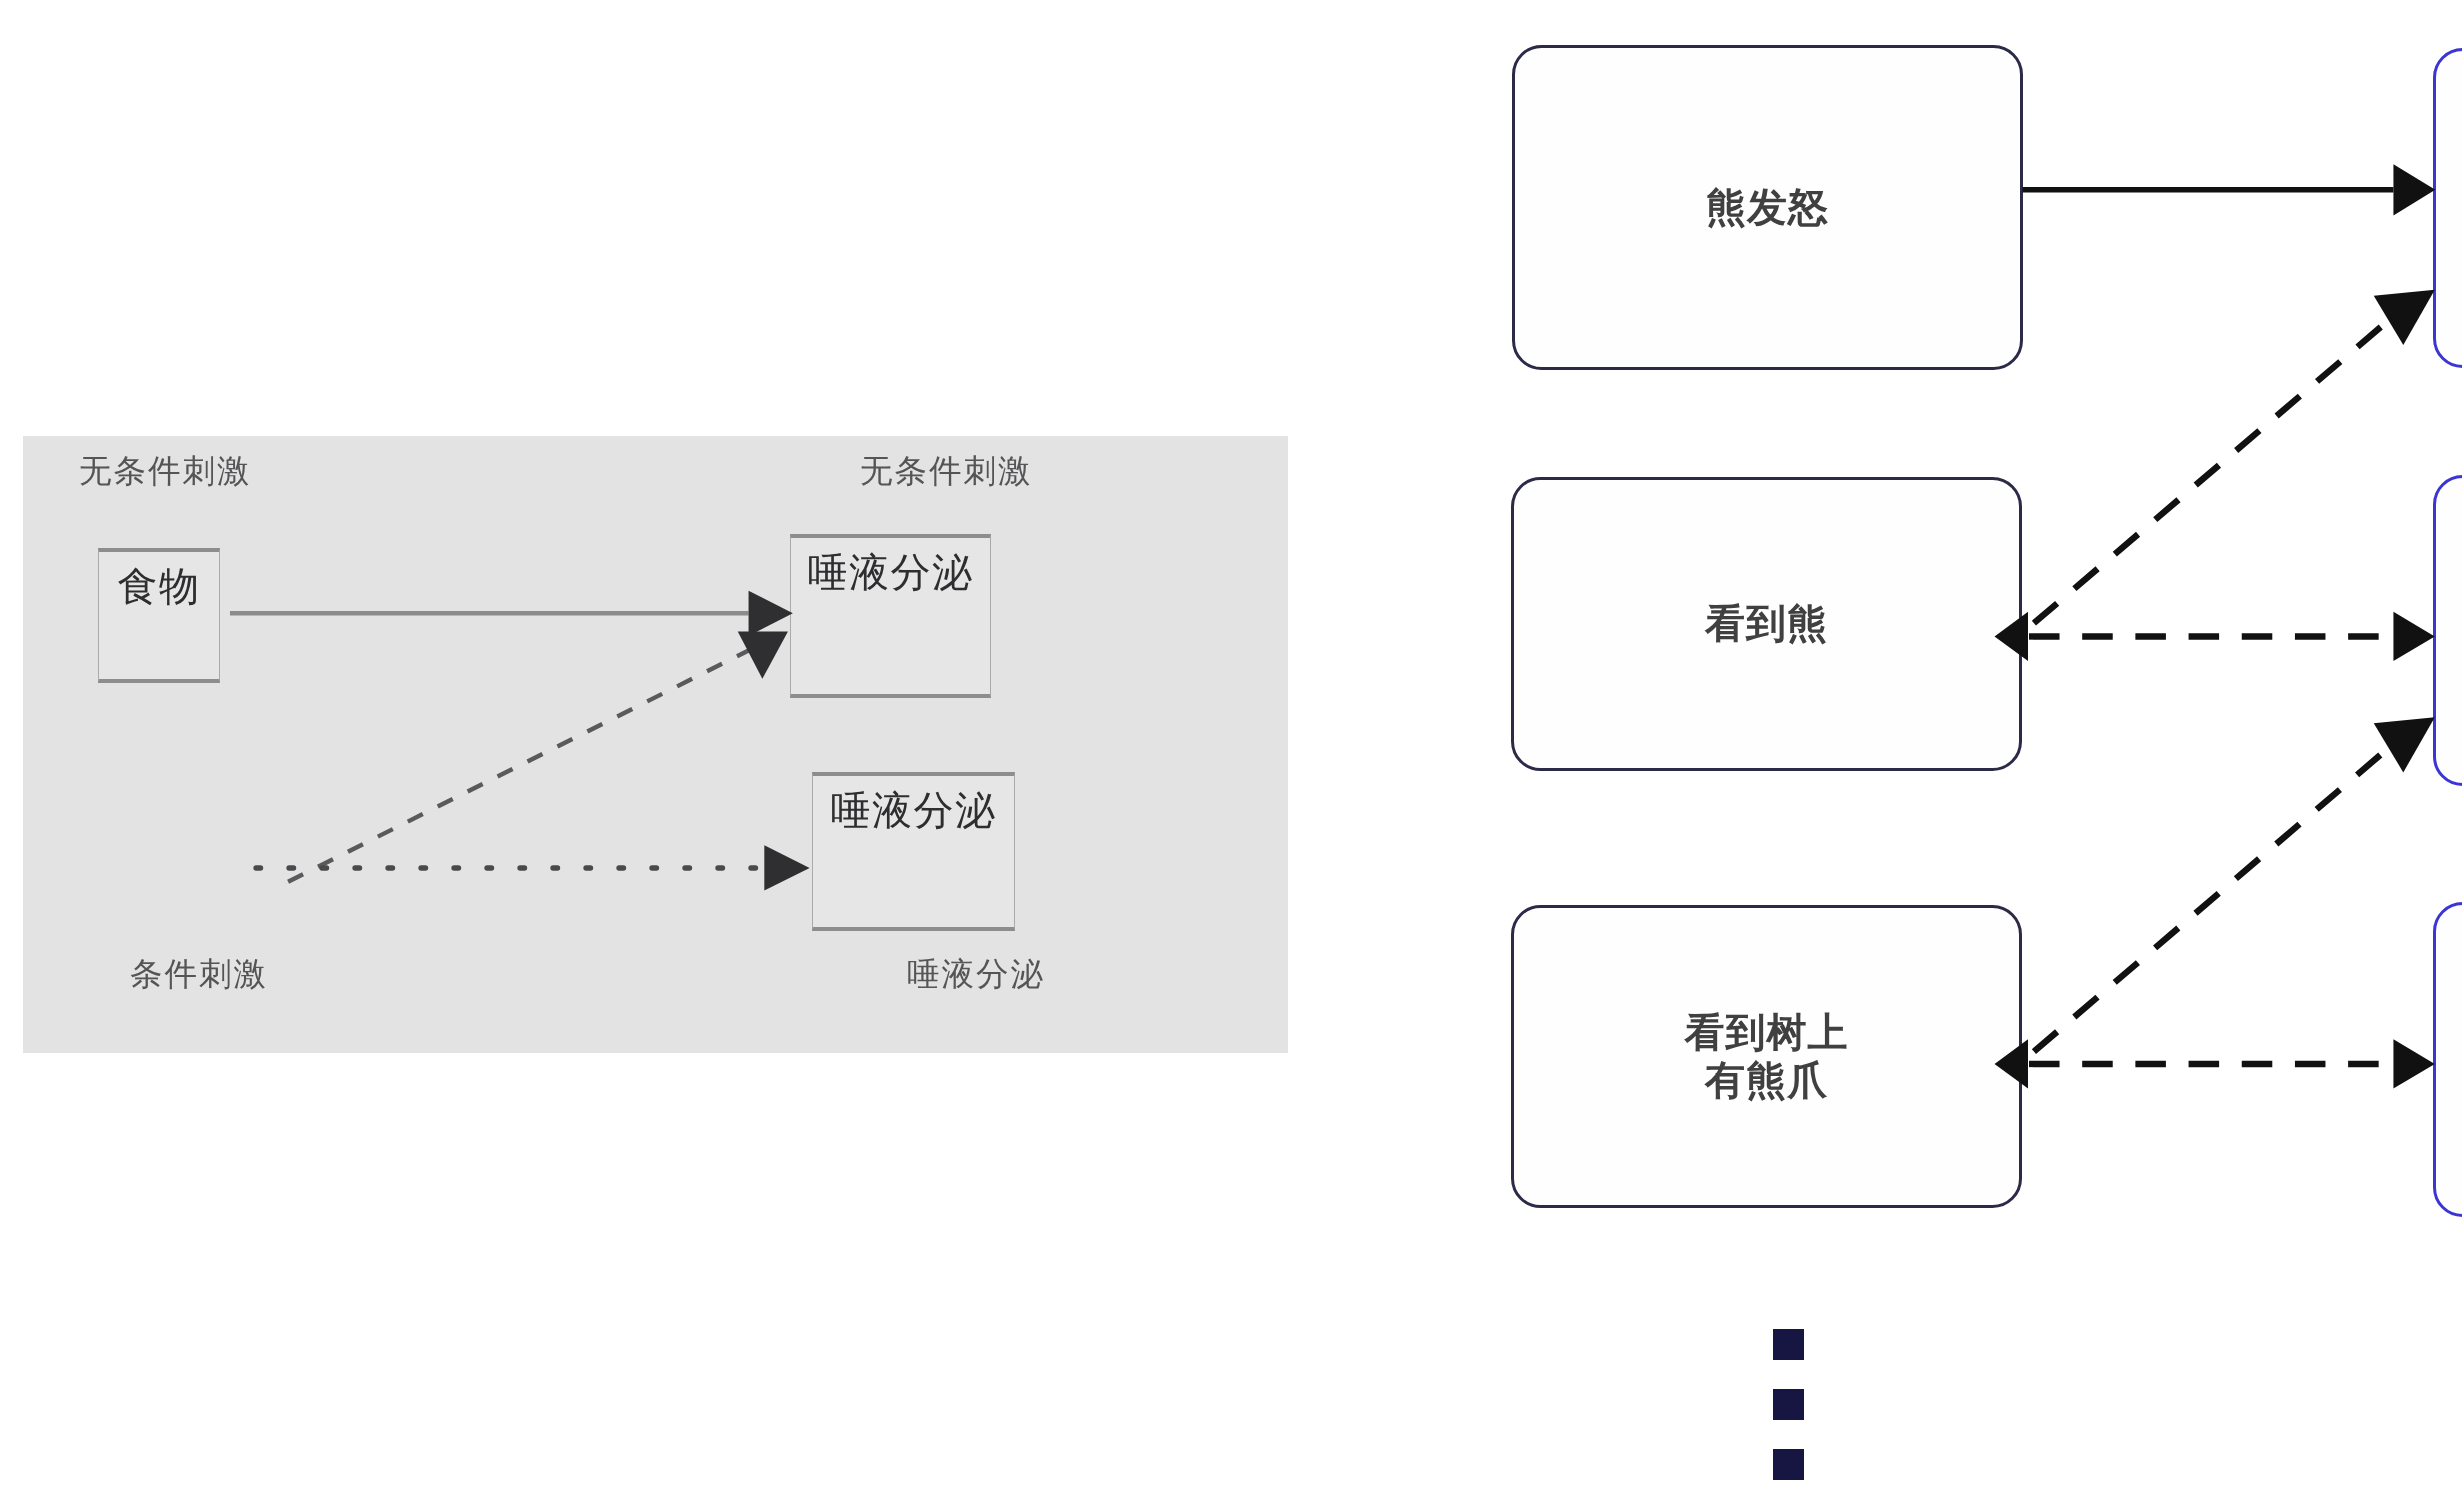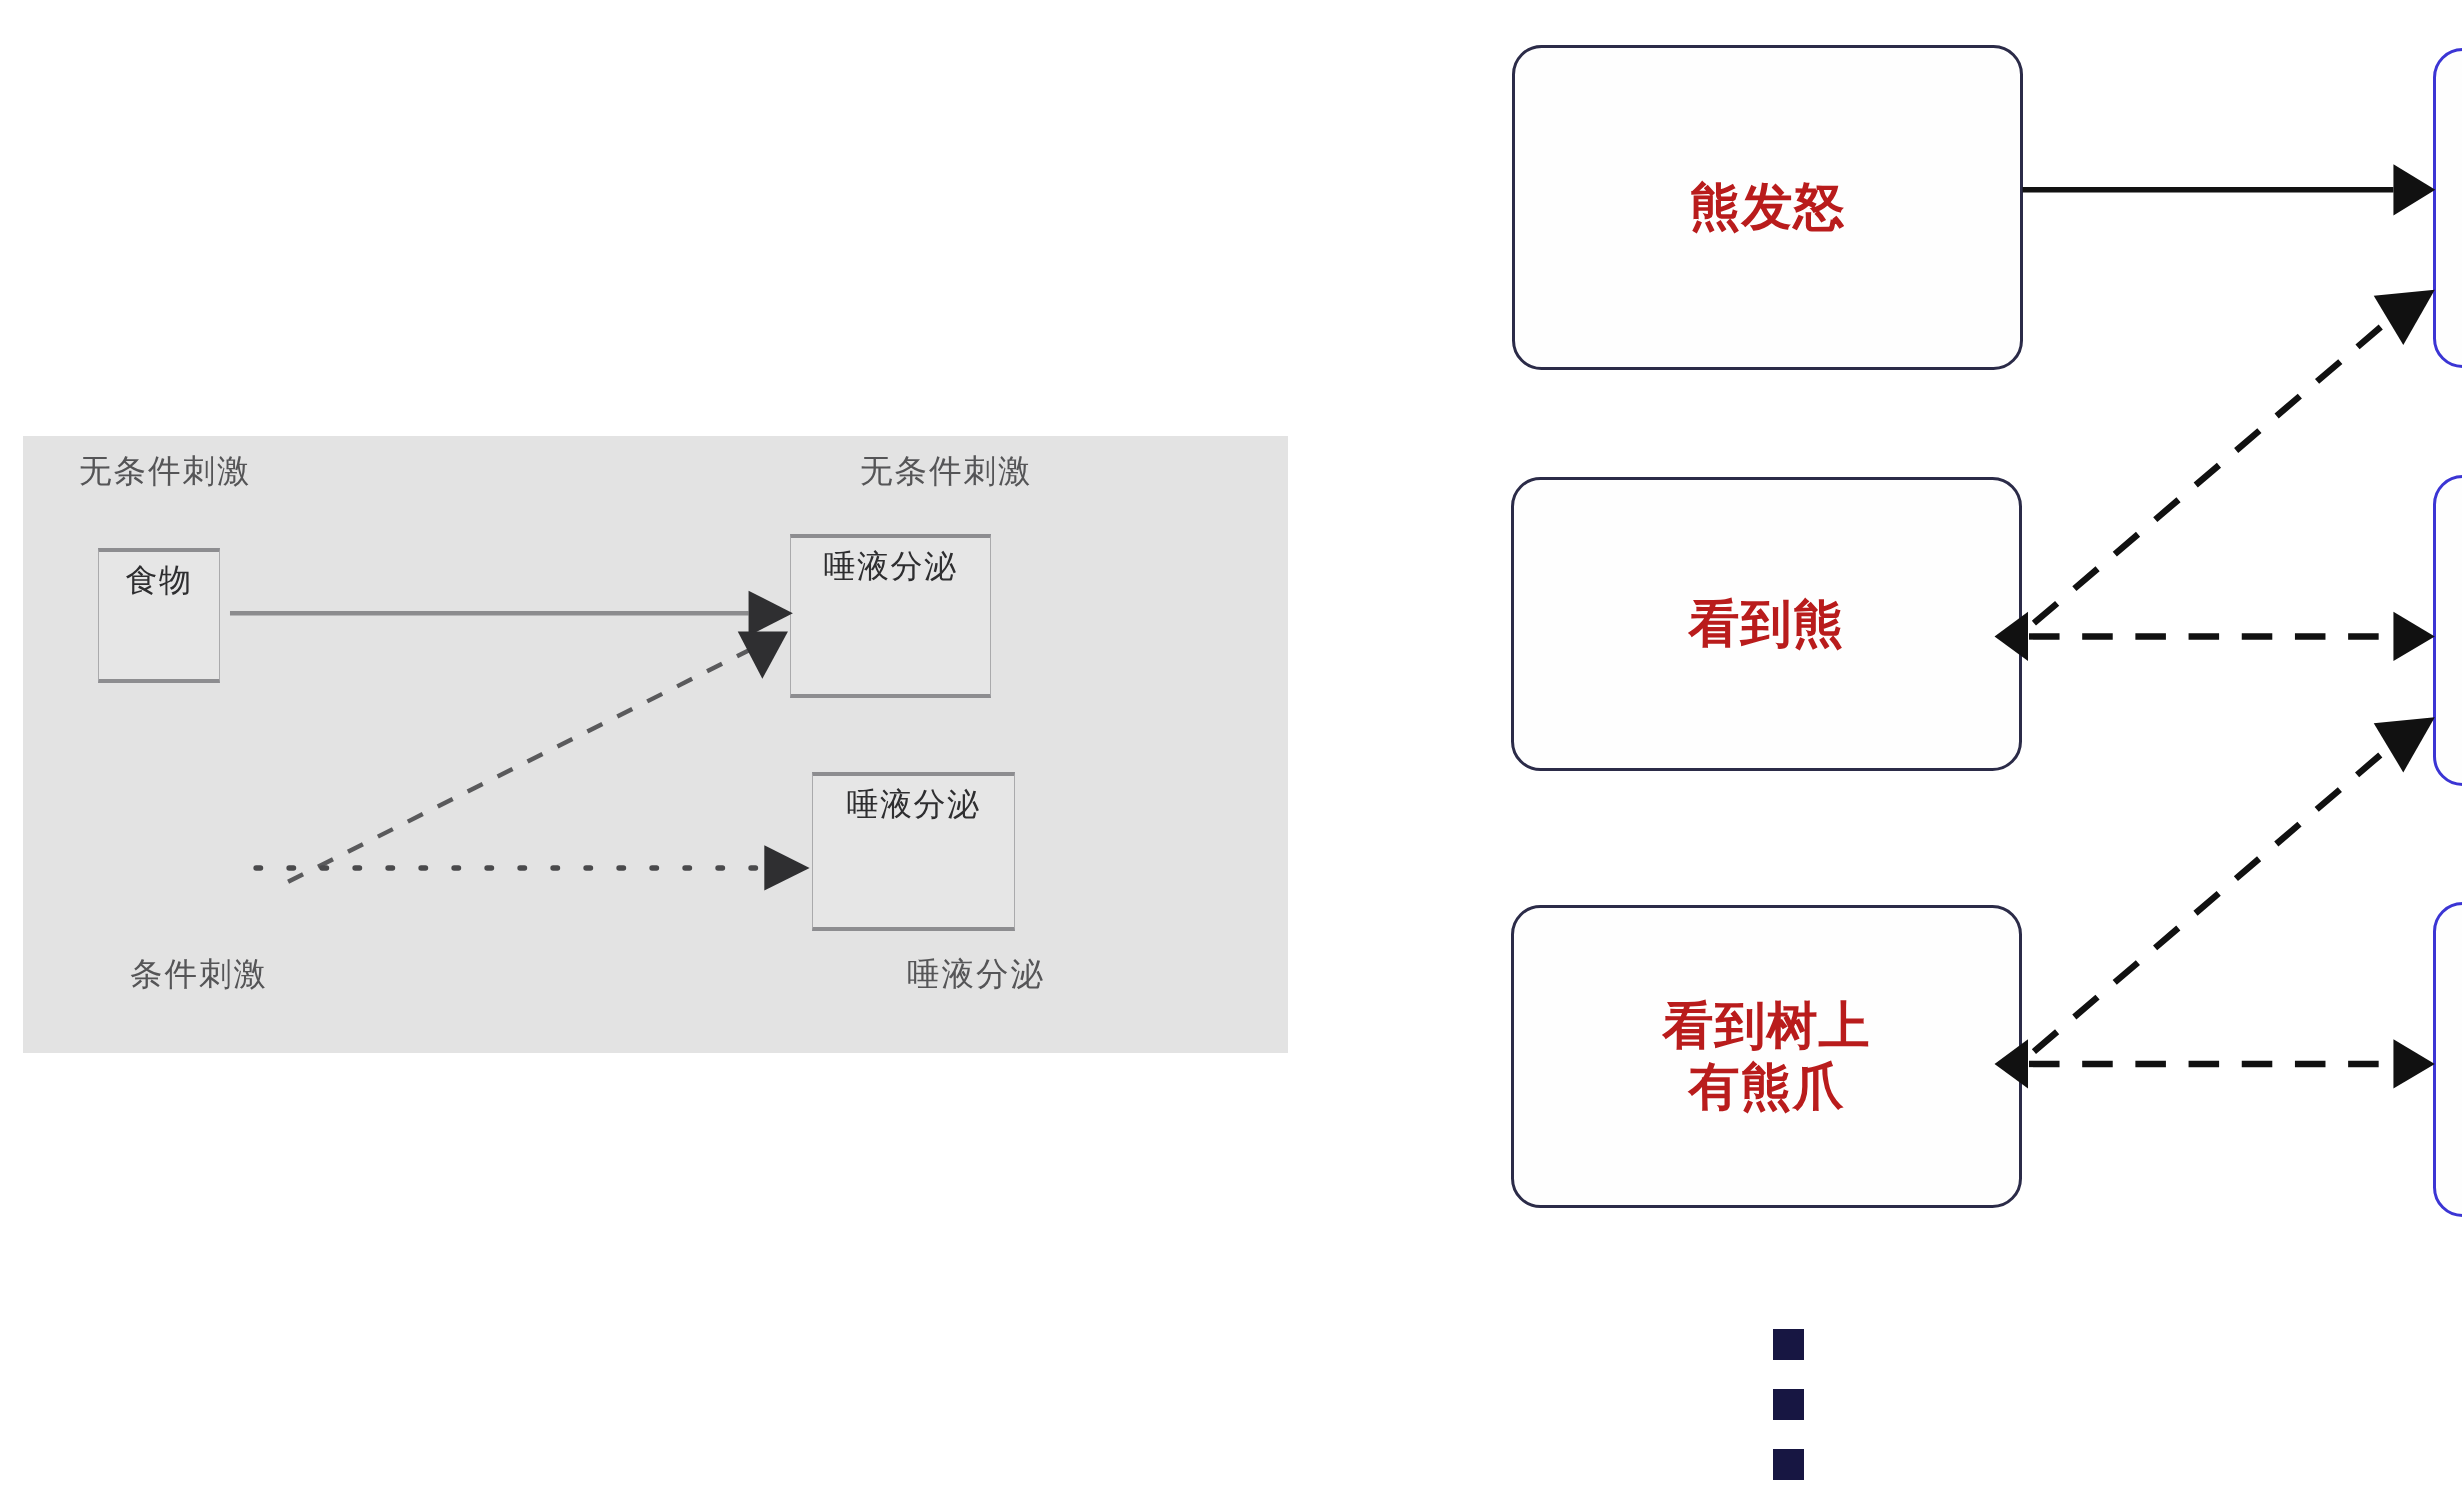--- a/index.html
+++ b/index.html
@@ -7,29 +7,29 @@
        font-family:"DejaVu Sans","Liberation Sans",sans-serif;}
   .abs{position:absolute;}
 
   
   #cc-panel{left:23px;top:436px;width:1265px;height:617px;background:#e3e3e3;}
   .cc-label{position:absolute;color:#555557;font-size:32.5px;line-height:1;
             letter-spacing:2px;white-space:nowrap;font-weight:500;}
   .cc-box{position:absolute;background:#e6e6e6;
           border:1.5px solid #aaaaac;border-top:4.9px solid #8d8d90;
           border-bottom:4.9px solid #8d8d90;box-sizing:border-box;}
-  .cc-box span{display:block;text-align:center;color:#2e2e30;font-size:32px;
+  .cc-box span{display:block;text-align:center;color:#2e2e30;font-size:40px;
                letter-spacing:1.5px;white-space:nowrap;margin-top:6.9px;}
 
   
   .node{position:absolute;background:#fefefe;border-radius:29.5px;box-sizing:border-box;
         display:flex;align-items:center;justify-content:center;text-align:center;}
   .node.dark{border:3.4px solid #2b2b48;}
   .node.blue{border:3.4px solid #3b35d4;}
-  .node .cn{color:#b91c1c;font-size:51px;font-weight:700;line-height:1.18;
+  .node .cn{color:#404040;font-size:40px;font-weight:700;line-height:1.18;
             letter-spacing:1px;white-space:pre-line;}
 
   .dot{position:absolute;width:30.5px;height:30.5px;}
   .dot.navy{background:#171642;}
 
   svg.layer{position:absolute;left:0;top:0;width:3306px;height:1498px;
             pointer-events:none;overflow:visible;}
 </style>
 </head>
 <body>

